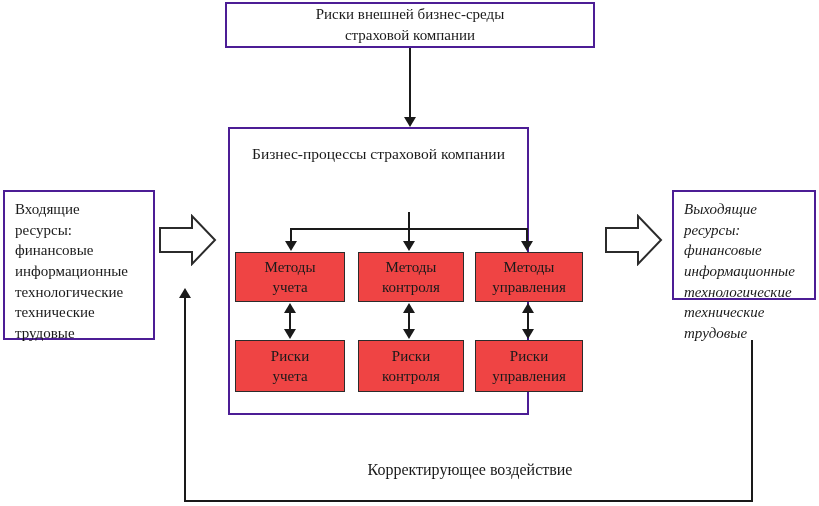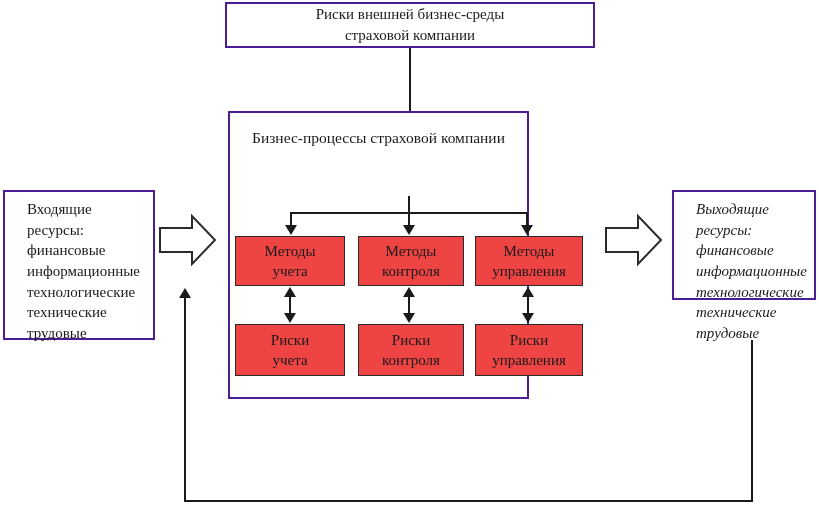--- a/index.html
+++ b/index.html
@@ -37,21 +37,21 @@
   .arrow-up {
     position: absolute; width: 0; height: 0;
     border-left: 6px solid transparent;
     border-right: 6px solid transparent;
     border-bottom: 10px solid #1a1a1a;
   }
   .top-box {
     left: 225px; top: 2px; width: 370px; height: 46px;
     font-size: 15px; line-height: 1.4;
   }
-  .process-box { left: 228px; top: 111px; width: 301px; height: 288px; }
+  .process-box { left: 228px; top: 127px; width: 301px; height: 288px; }
   .process-title {
     position: absolute; top: 16px; left: 0; width: 100%;
     text-align: center; font-size: 15.5px;
   }
   .methods-agg-box {
     left: 33px; top: 49px; width: 290px; height: 34px;
     border-width: 1.5px; font-size: 15.5px;
   }
   .small-box {
     position: absolute; border: 1.5px solid #2b2b2b; background: #ef4444;
@@ -60,21 +60,21 @@
   .method-box { top: 123px; }
   .risk-box { top: 211px; height: 52px; }
   .col-0 { left: 5px;  width: 110px; }
   .col-1 { left: 128px; width: 106px; }
   .col-2 { left: 245px; width: 108px; }
   .dbl-arrow { position: absolute; top: 174px; width: 12px; height: 36px; }
   .dbl-arrow .stem { left: 5px; top: 8px; width: 2px; height: 20px; }
   .dbl-arrow .a-up { left: 0; top: 0; }
   .dbl-arrow .a-dn { left: 0; bottom: 0; }
   .side-box {
-    font-size: 15px; line-height: 1.38; padding: 7px 22px;
+    font-size: 15px; line-height: 1.38; padding: 7px 10px;
   }
   .input-box  { left: 3px;  top: 190px; width: 152px; height: 150px; }
   .output-box { left: 672px; top: 190px; width: 144px; height: 110px; font-style: italic; }
   .block-arrow { position: absolute; width: 58px; height: 52px; }
   .feedback-label {
     position: absolute; left: 330px; top: 461px; width: 280px;
     text-align: center; font-size: 16px;
   }
 </style>
 </head>
@@ -160,14 +160,15 @@
   </svg>
   <svg class="block-arrow" style="left:605px; top:214px;" viewBox="0 0 58 52">
     <polygon points="1,14 33,14 33,2 56,26 33,50 33,38 1,38" fill="#ffffff" stroke="#2b2b2b" stroke-width="2" stroke-linejoin="miter"></polygon>
   </svg>
 
   <div class="line" style="left:751px; top:340px; width:2px; height:162px;"></div>
   <div class="line" style="left:184px; top:500px; width:569px; height:2px;"></div>
   <div class="line" style="left:184px; top:297px; width:2px; height:205px;"></div>
   <div class="arrow-up" style="left:179px; top:288px;"></div>
 
+  <div class="feedback-label">Корректирующее воздействие</div>
 
 </div>
 
 </body></html>

